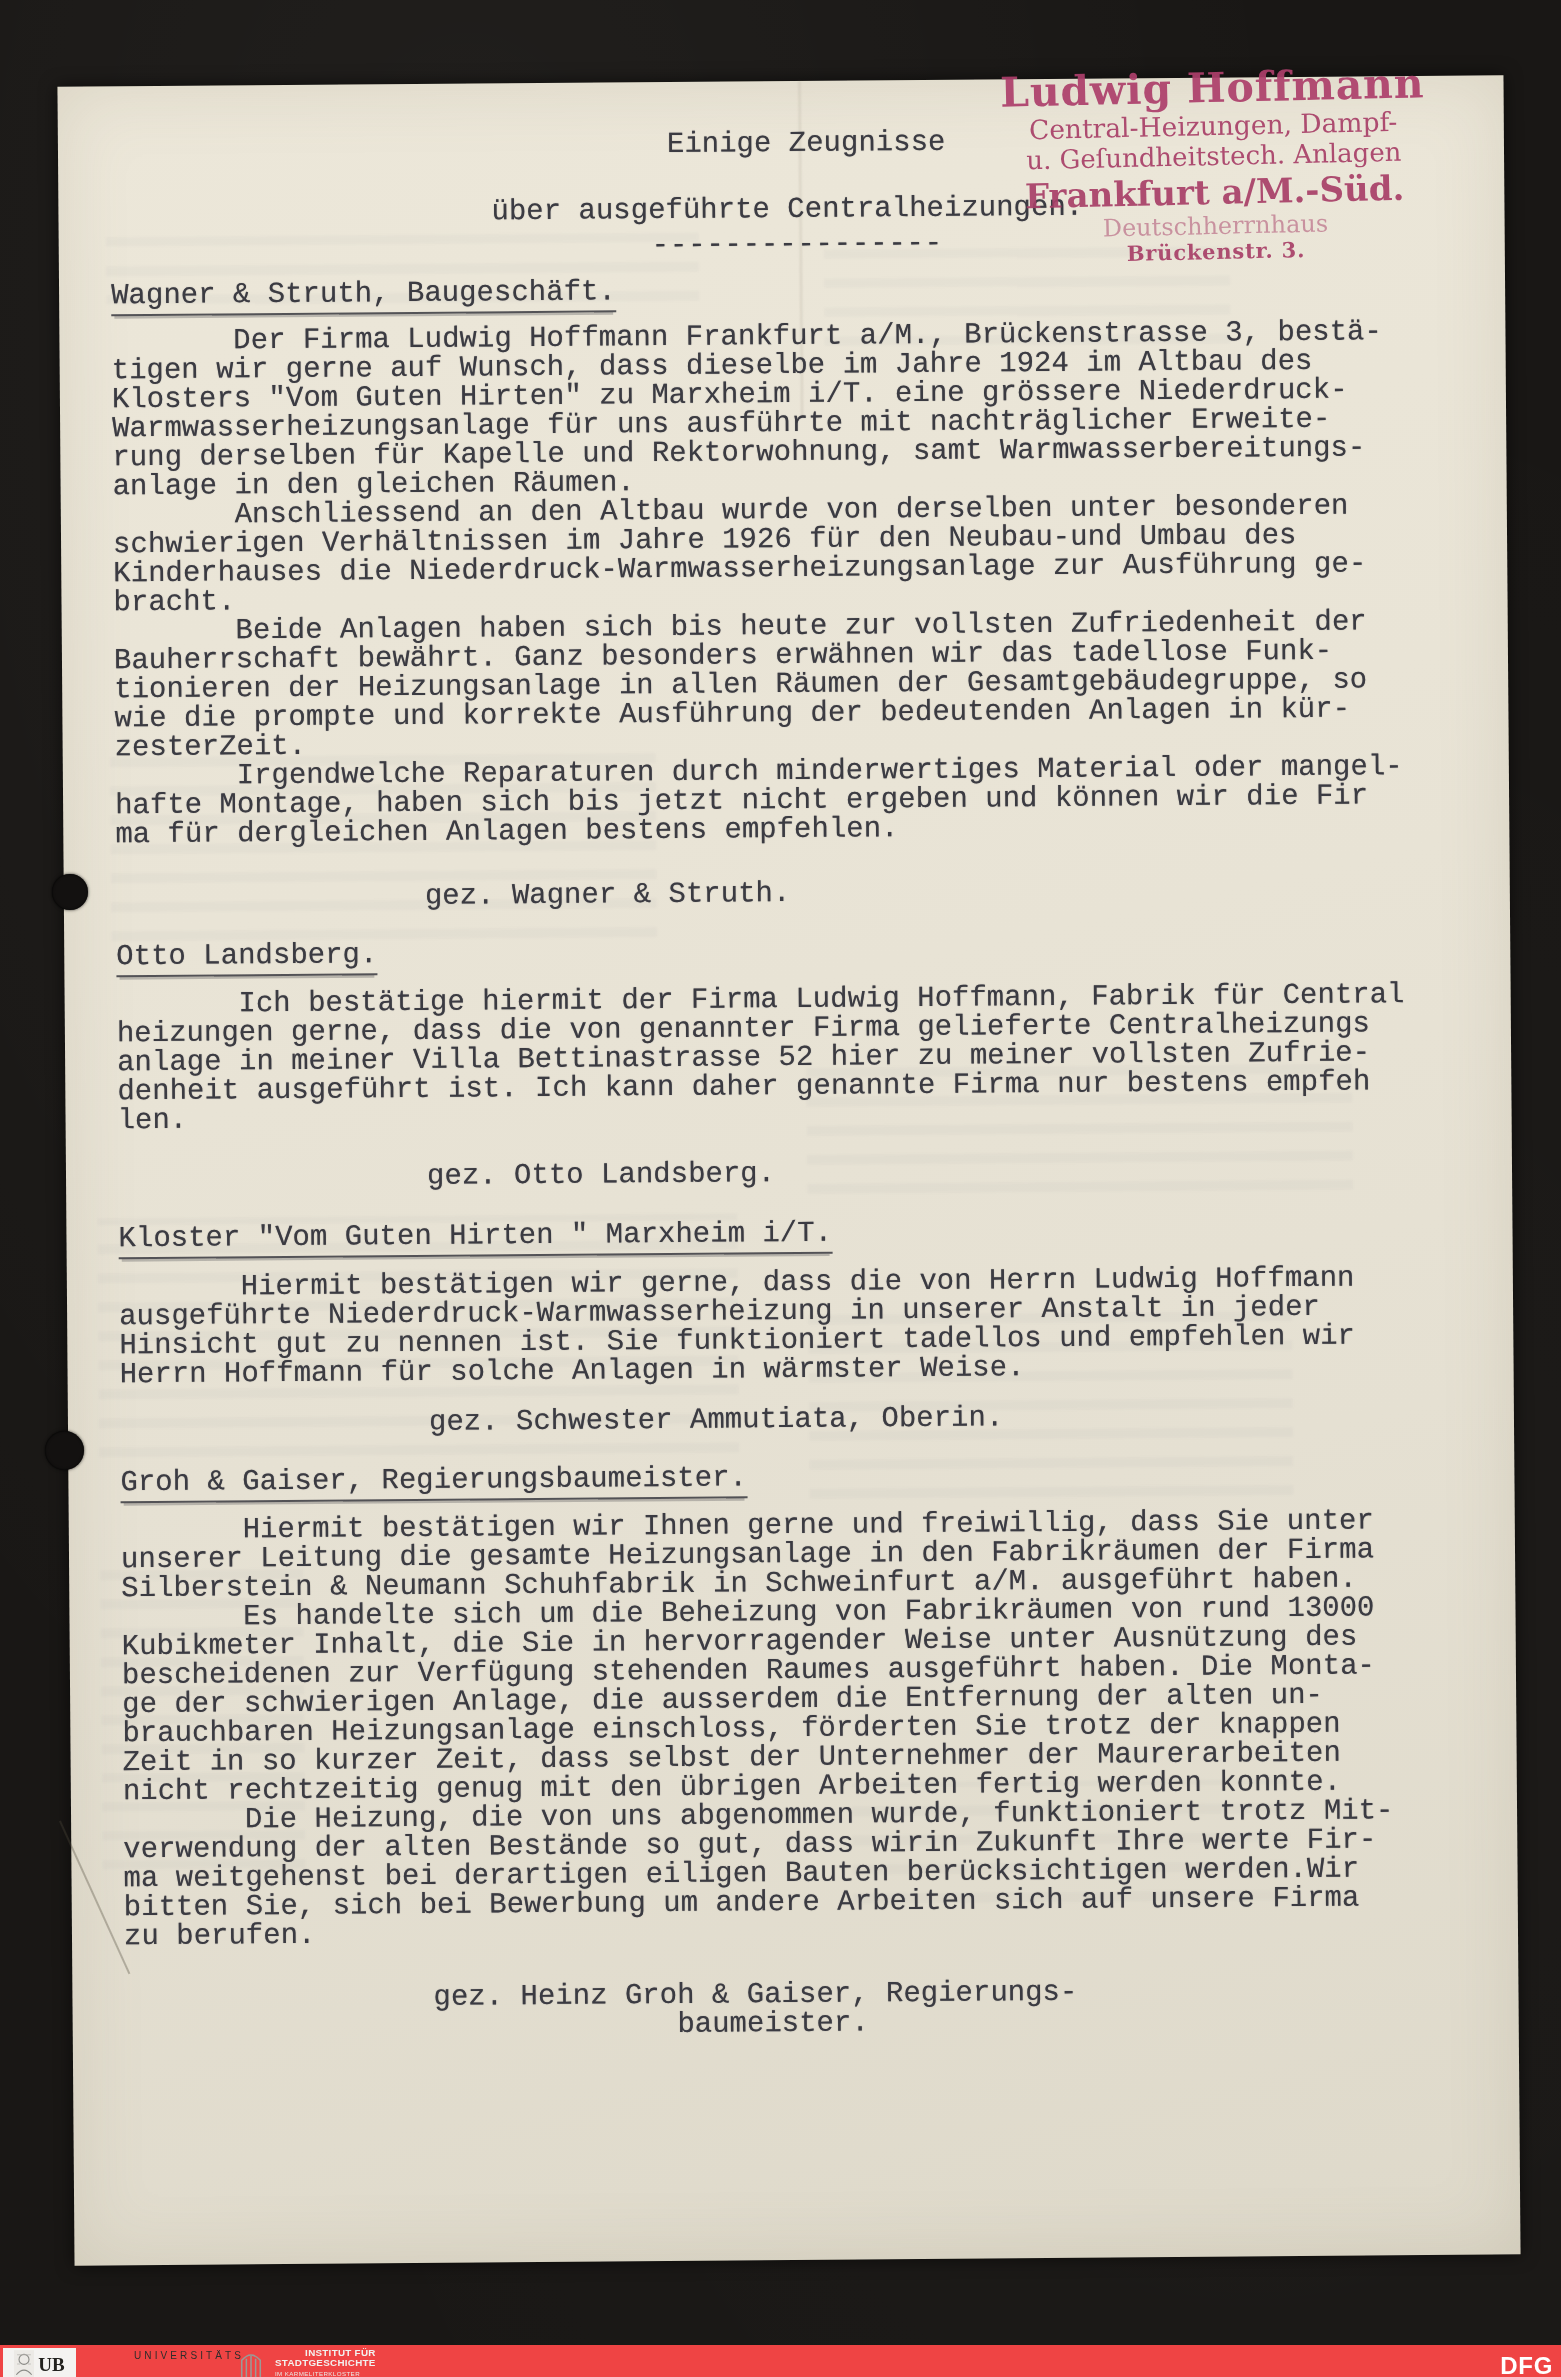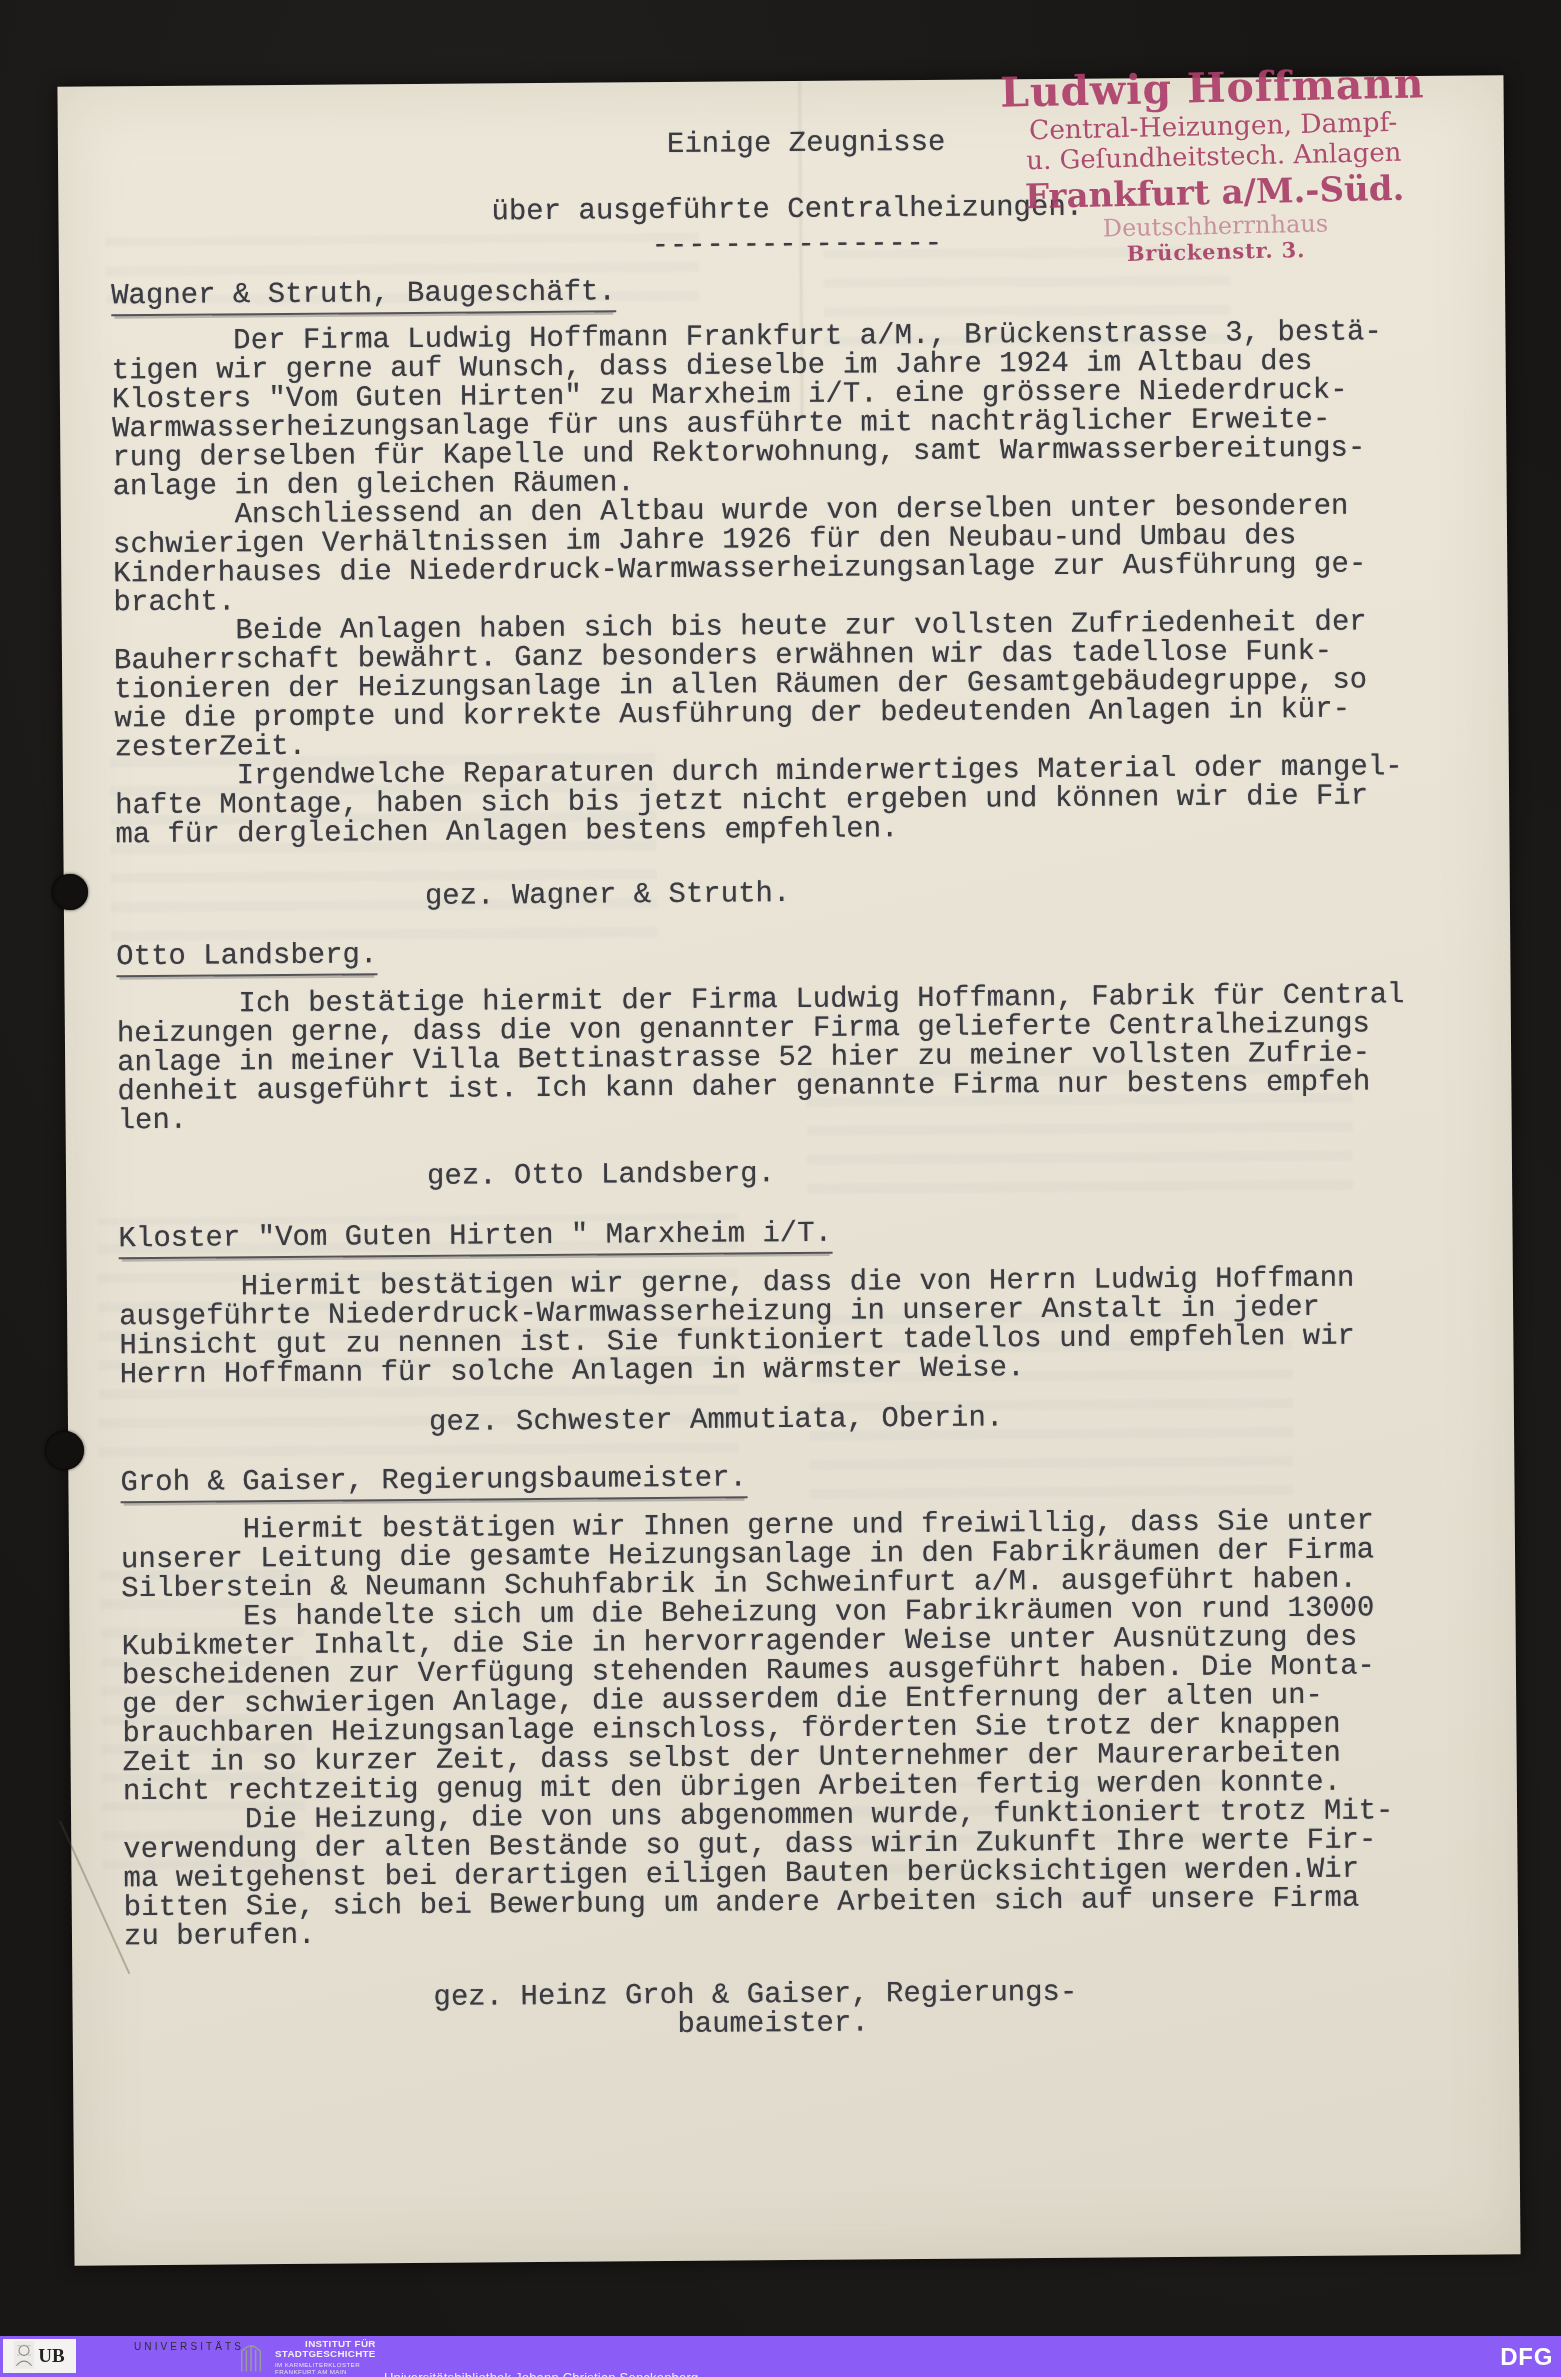--- a/index.html
+++ b/index.html
@@ -43,21 +43,21 @@
   .stamp .s3{font-size:26px;line-height:31px;}
   .stamp .s4{font-size:34px;line-height:41px;font-weight:600;}
   .stamp .s5{font-size:24px;line-height:26.5px;opacity:.55;}
   .stamp .s6{font-size:21px;line-height:23.4px;font-weight:700;letter-spacing:0.8px;}
   
   .hole{position:absolute;border-radius:50%;background:#131110;z-index:5;
        box-shadow:0 0 3.1px rgba(0,0,0,.8), inset 0 0 2.3px #000;}
   .hole.h1{left:52px;top:874px;width:36px;height:36px;}
   .hole.h2{left:45px;top:1431px;width:39px;height:39px;}
   
-  .footer{position:absolute;left:0;bottom:0;width:1561px;height:41px;background:#8b5cf6;z-index:10;}
+  .footer{position:absolute;left:0;bottom:0;width:1561px;height:32px;background:#ef4444;z-index:10;}
   .ub-box{position:absolute;left:3.1px;top:3.1px;width:73px;height:34px;background:#f4f3f1;
        display:flex;align-items:center;justify-content:center;gap:3.9px;}
   .ub-mark{font-family:"Liberation Serif",serif;font-weight:700;font-size:19px;color:#23221f;}
   .ub-caps{position:absolute;left:86px;top:4.7px;color:#2e2d2b;}
   .ub-caps .l1{font-size:10px;letter-spacing:3.1px;font-weight:400;line-height:11px;margin-left:48px;}
   .ub-caps .l2{font-size:10px;letter-spacing:4.7px;font-weight:500;line-height:11px;margin-top:48px;}
   .ub-caps .l3{font-size:6.6px;letter-spacing:2px;line-height:8.6px;}
   .isg-logo{position:absolute;left:234px;top:3.1px;}
   .isg-caps{position:absolute;left:275px;top:3.1px;}
   .isg-caps .b{font-size:9.8px;font-weight:700;color:#f2f1ee;line-height:10px;letter-spacing:0.3px;text-align:right;}

